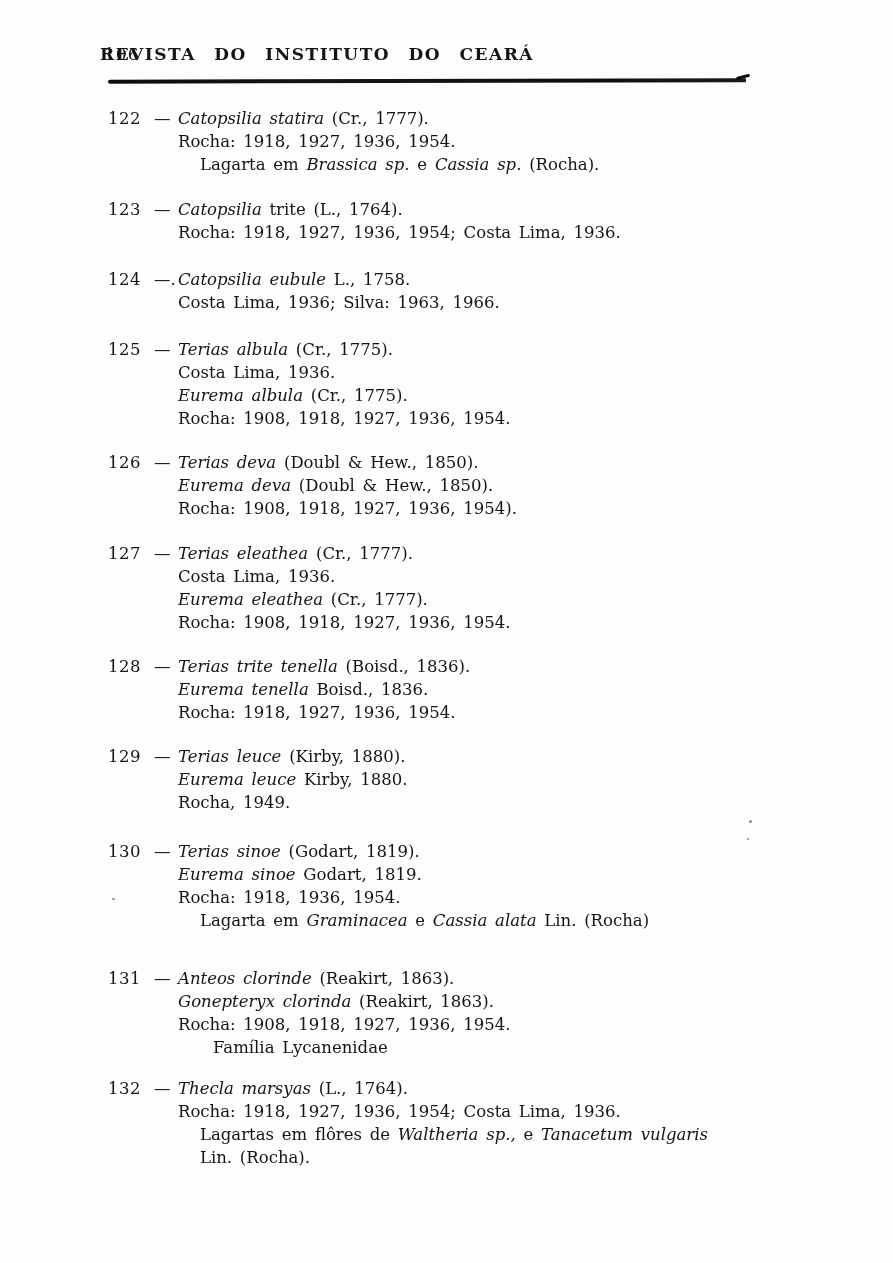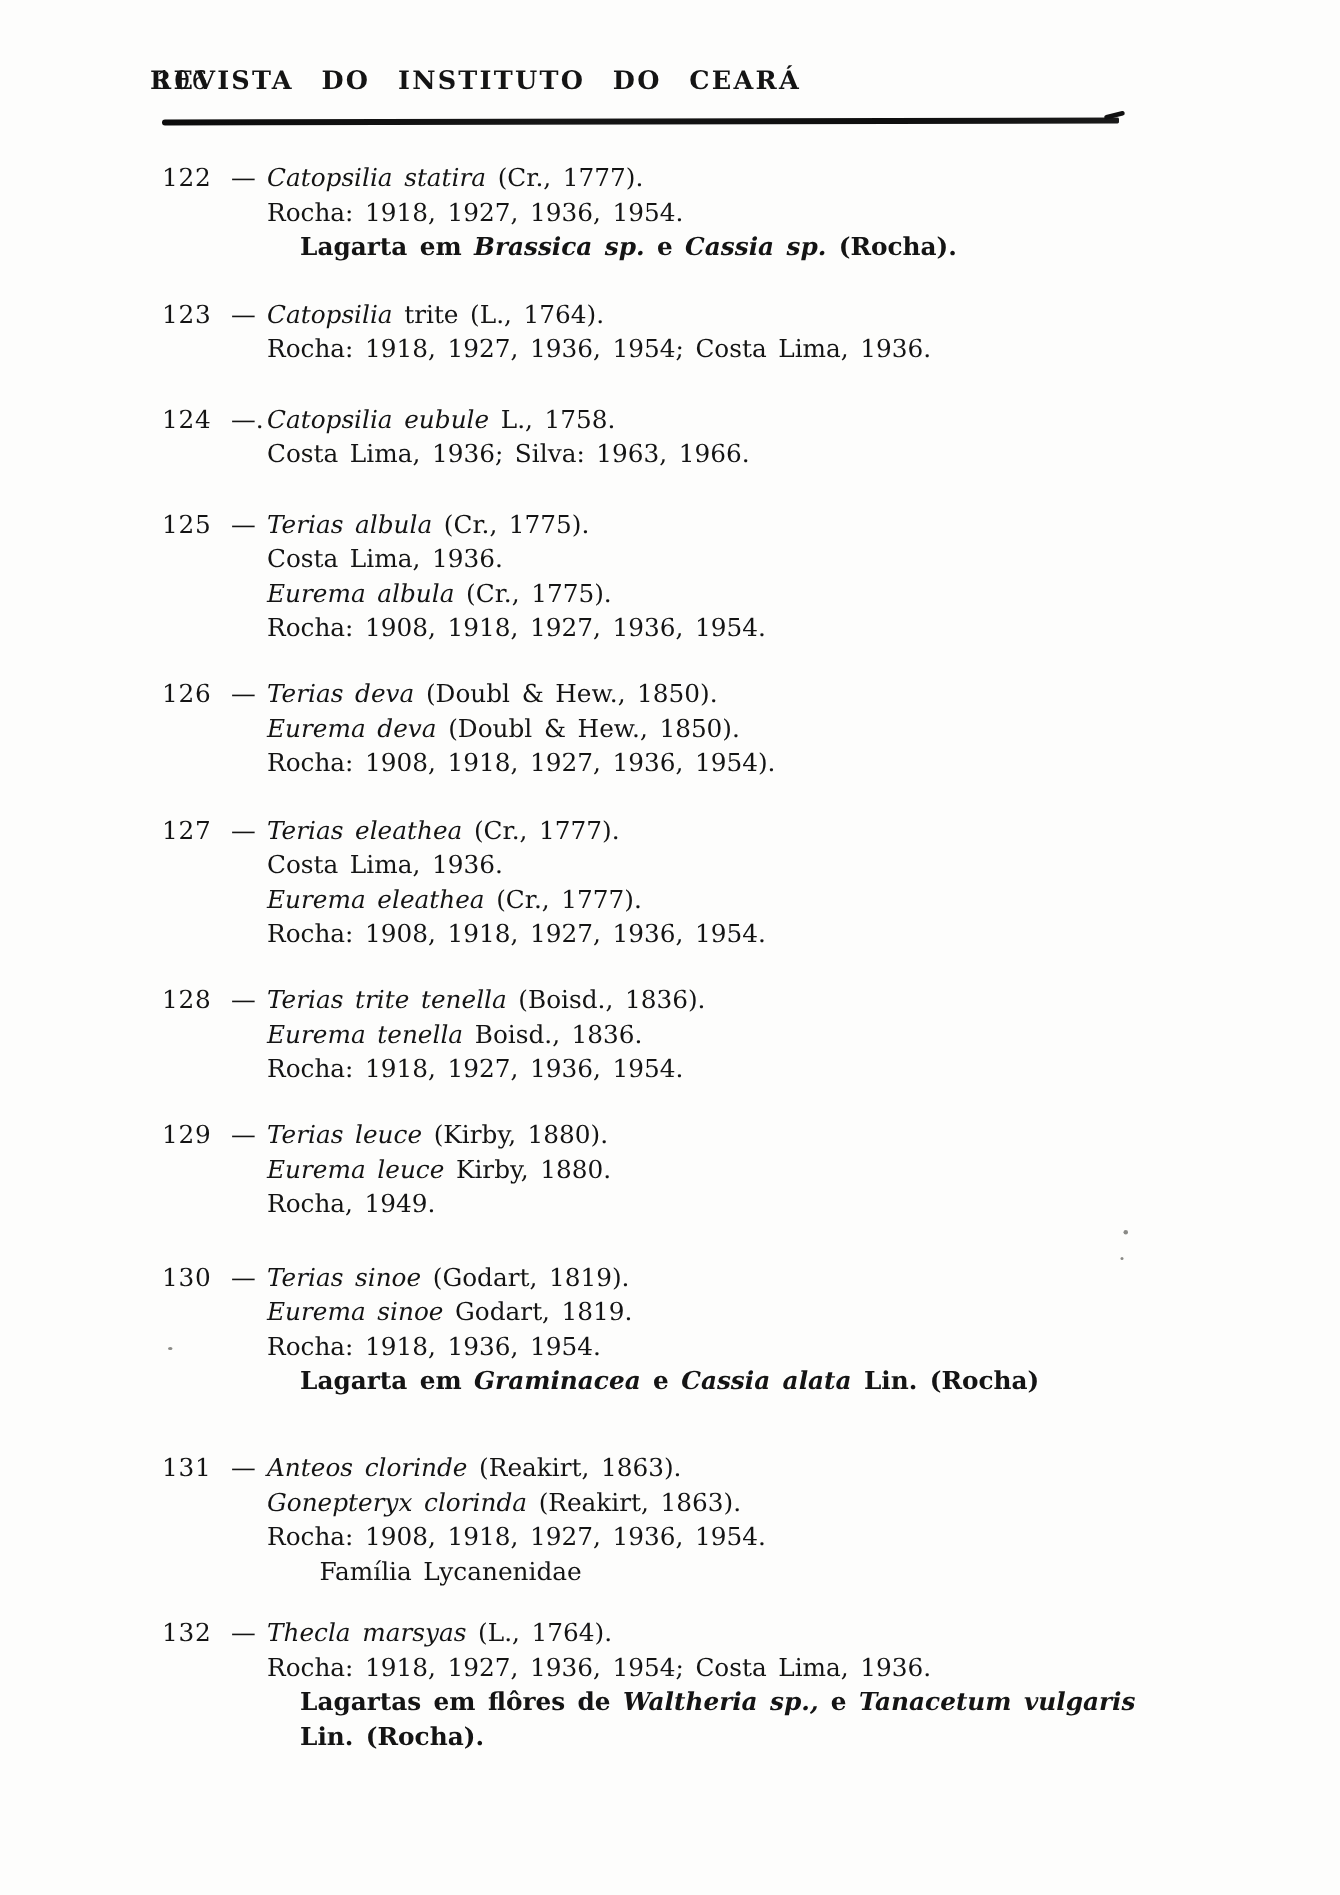--- a/index.html
+++ b/index.html
@@ -69,21 +69,21 @@
     padding-left: 108px;
     padding-right: 80px;
     font-size: 16.5px;
     line-height: 23px;
     word-spacing: 2.5px;
   }
   .entry { margin-top: 22px; }
   .entry:first-child { margin-top: 0; }
   .line { white-space: nowrap; }
   .indent-1 { padding-left: 70px; }
-  .indent-2 { padding-left: 92px; font-weight: bold; }
+  .indent-2 { padding-left: 92px; }
   .indent-3 { padding-left: 105px; }
   .num {
     display: inline-block;
     width: 46px;
     letter-spacing: 0.5px;
   }
   .dash {
     display: inline-block;
     width: 24px;
   }

